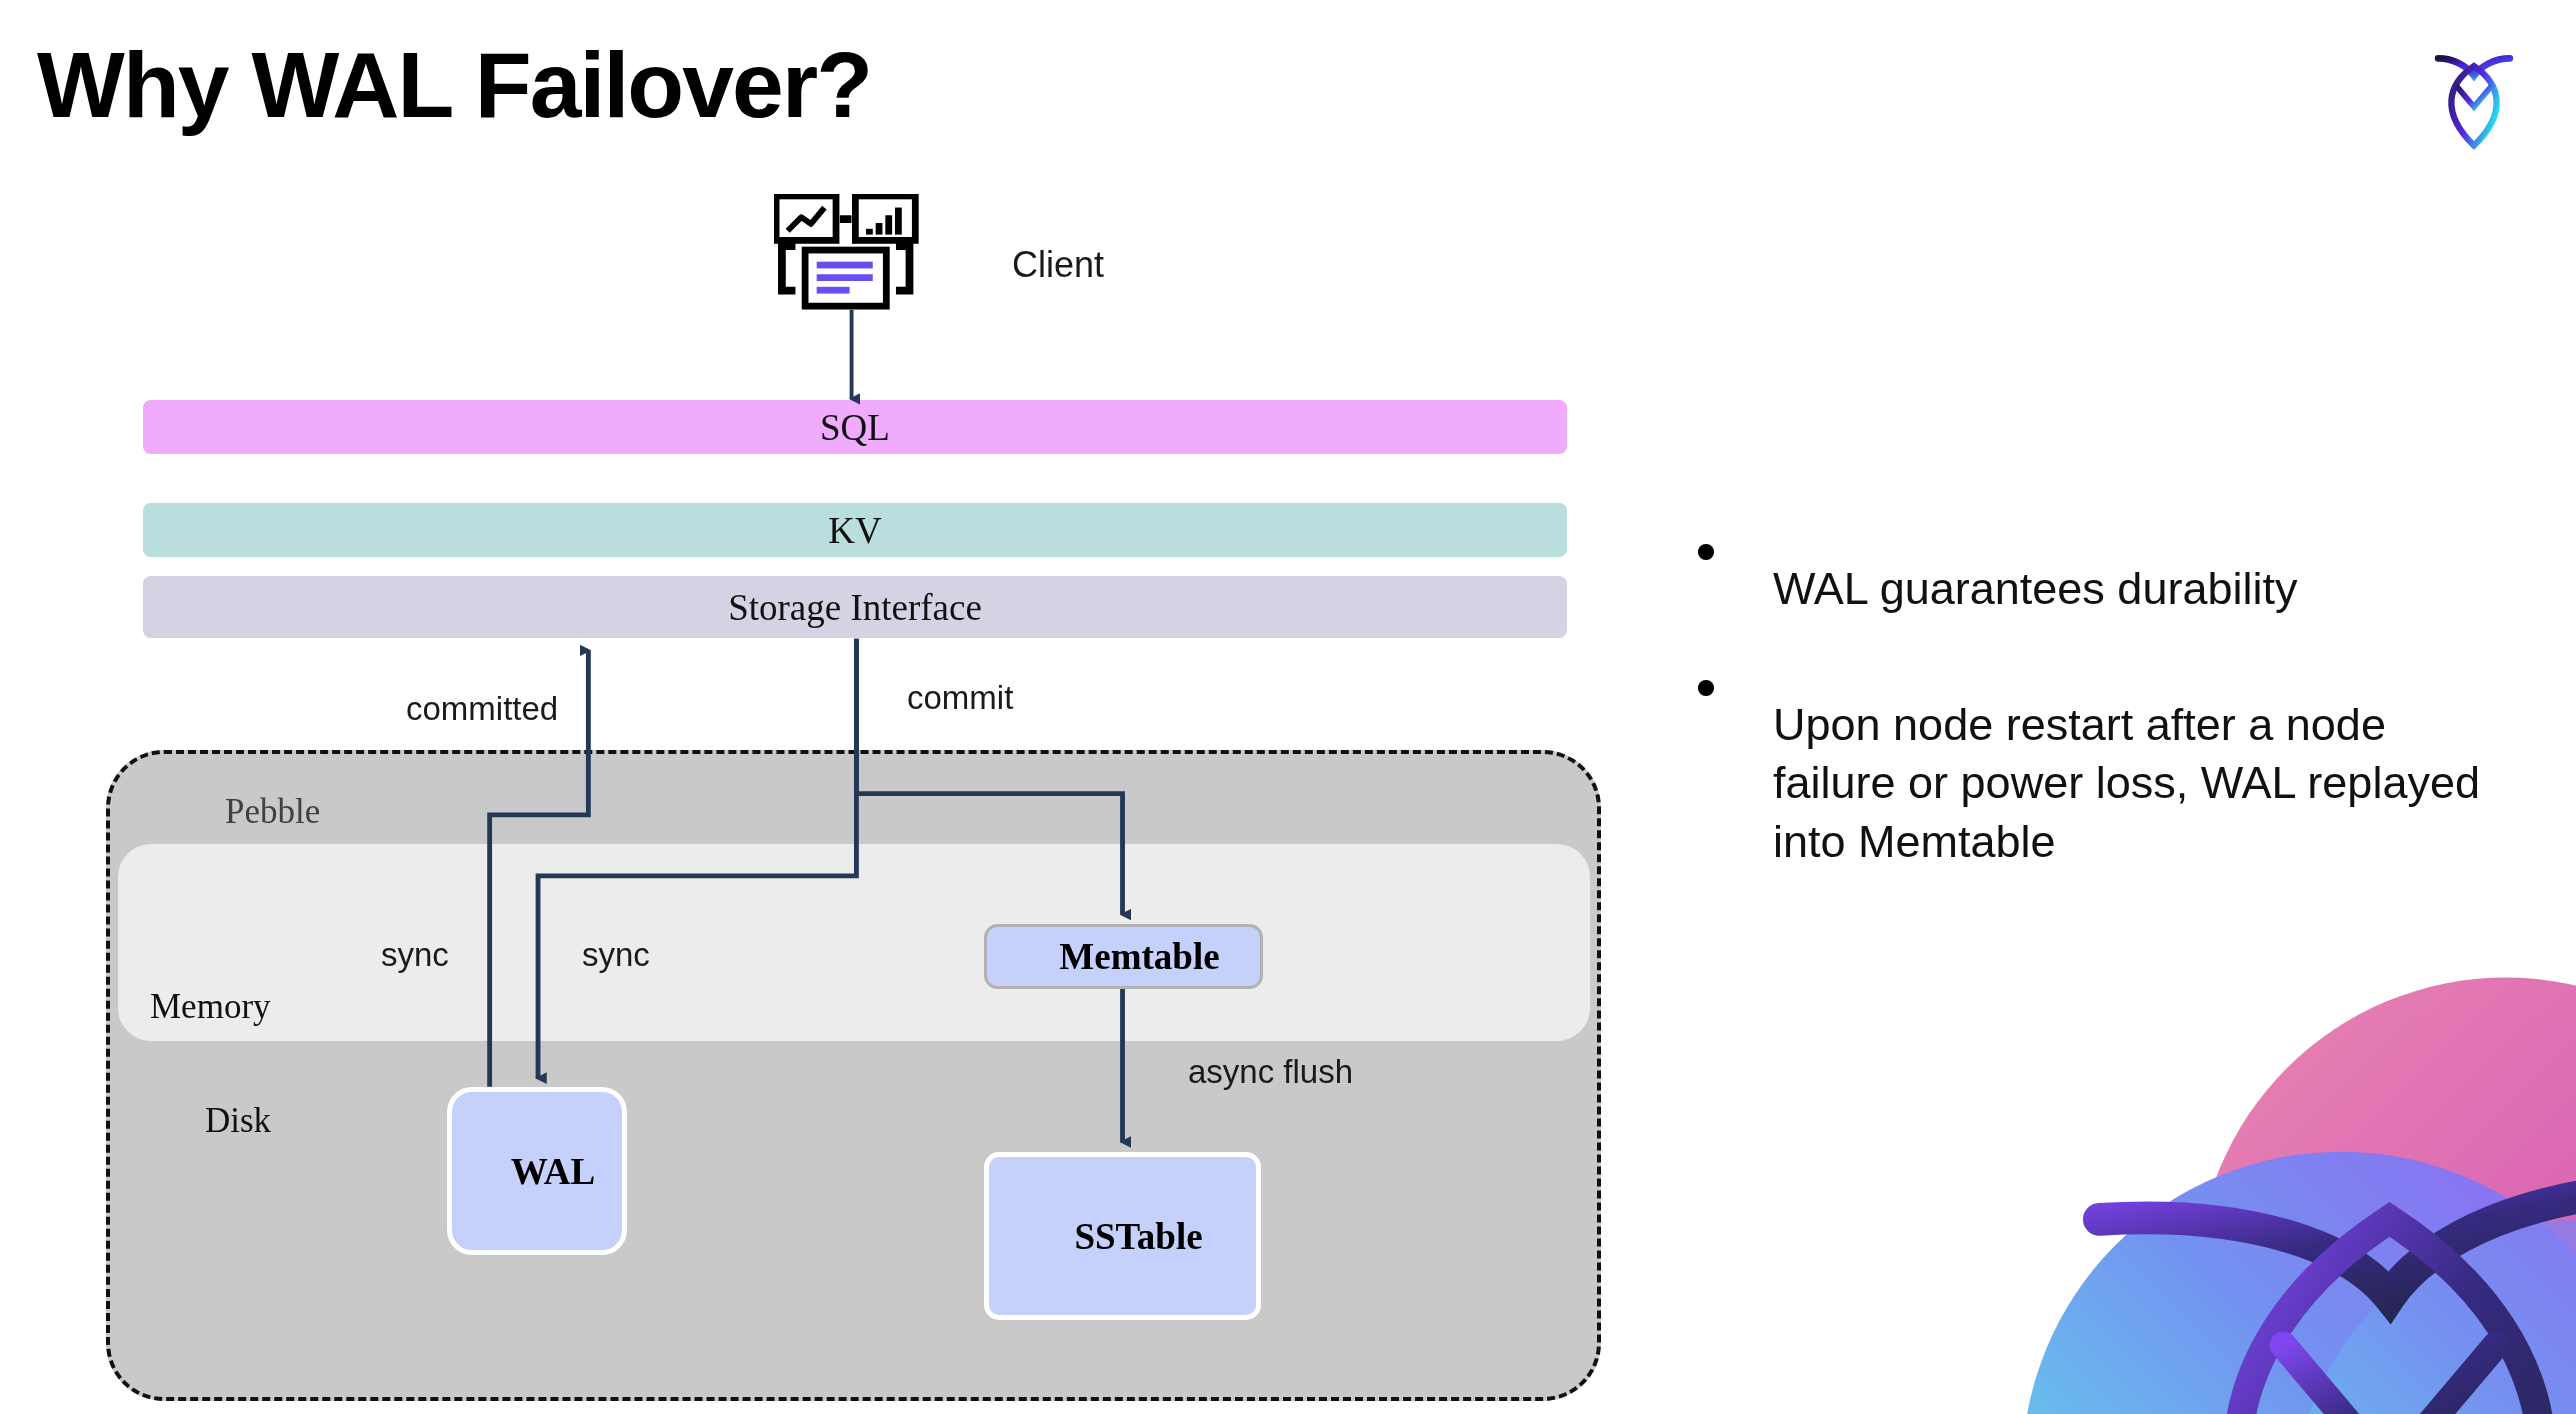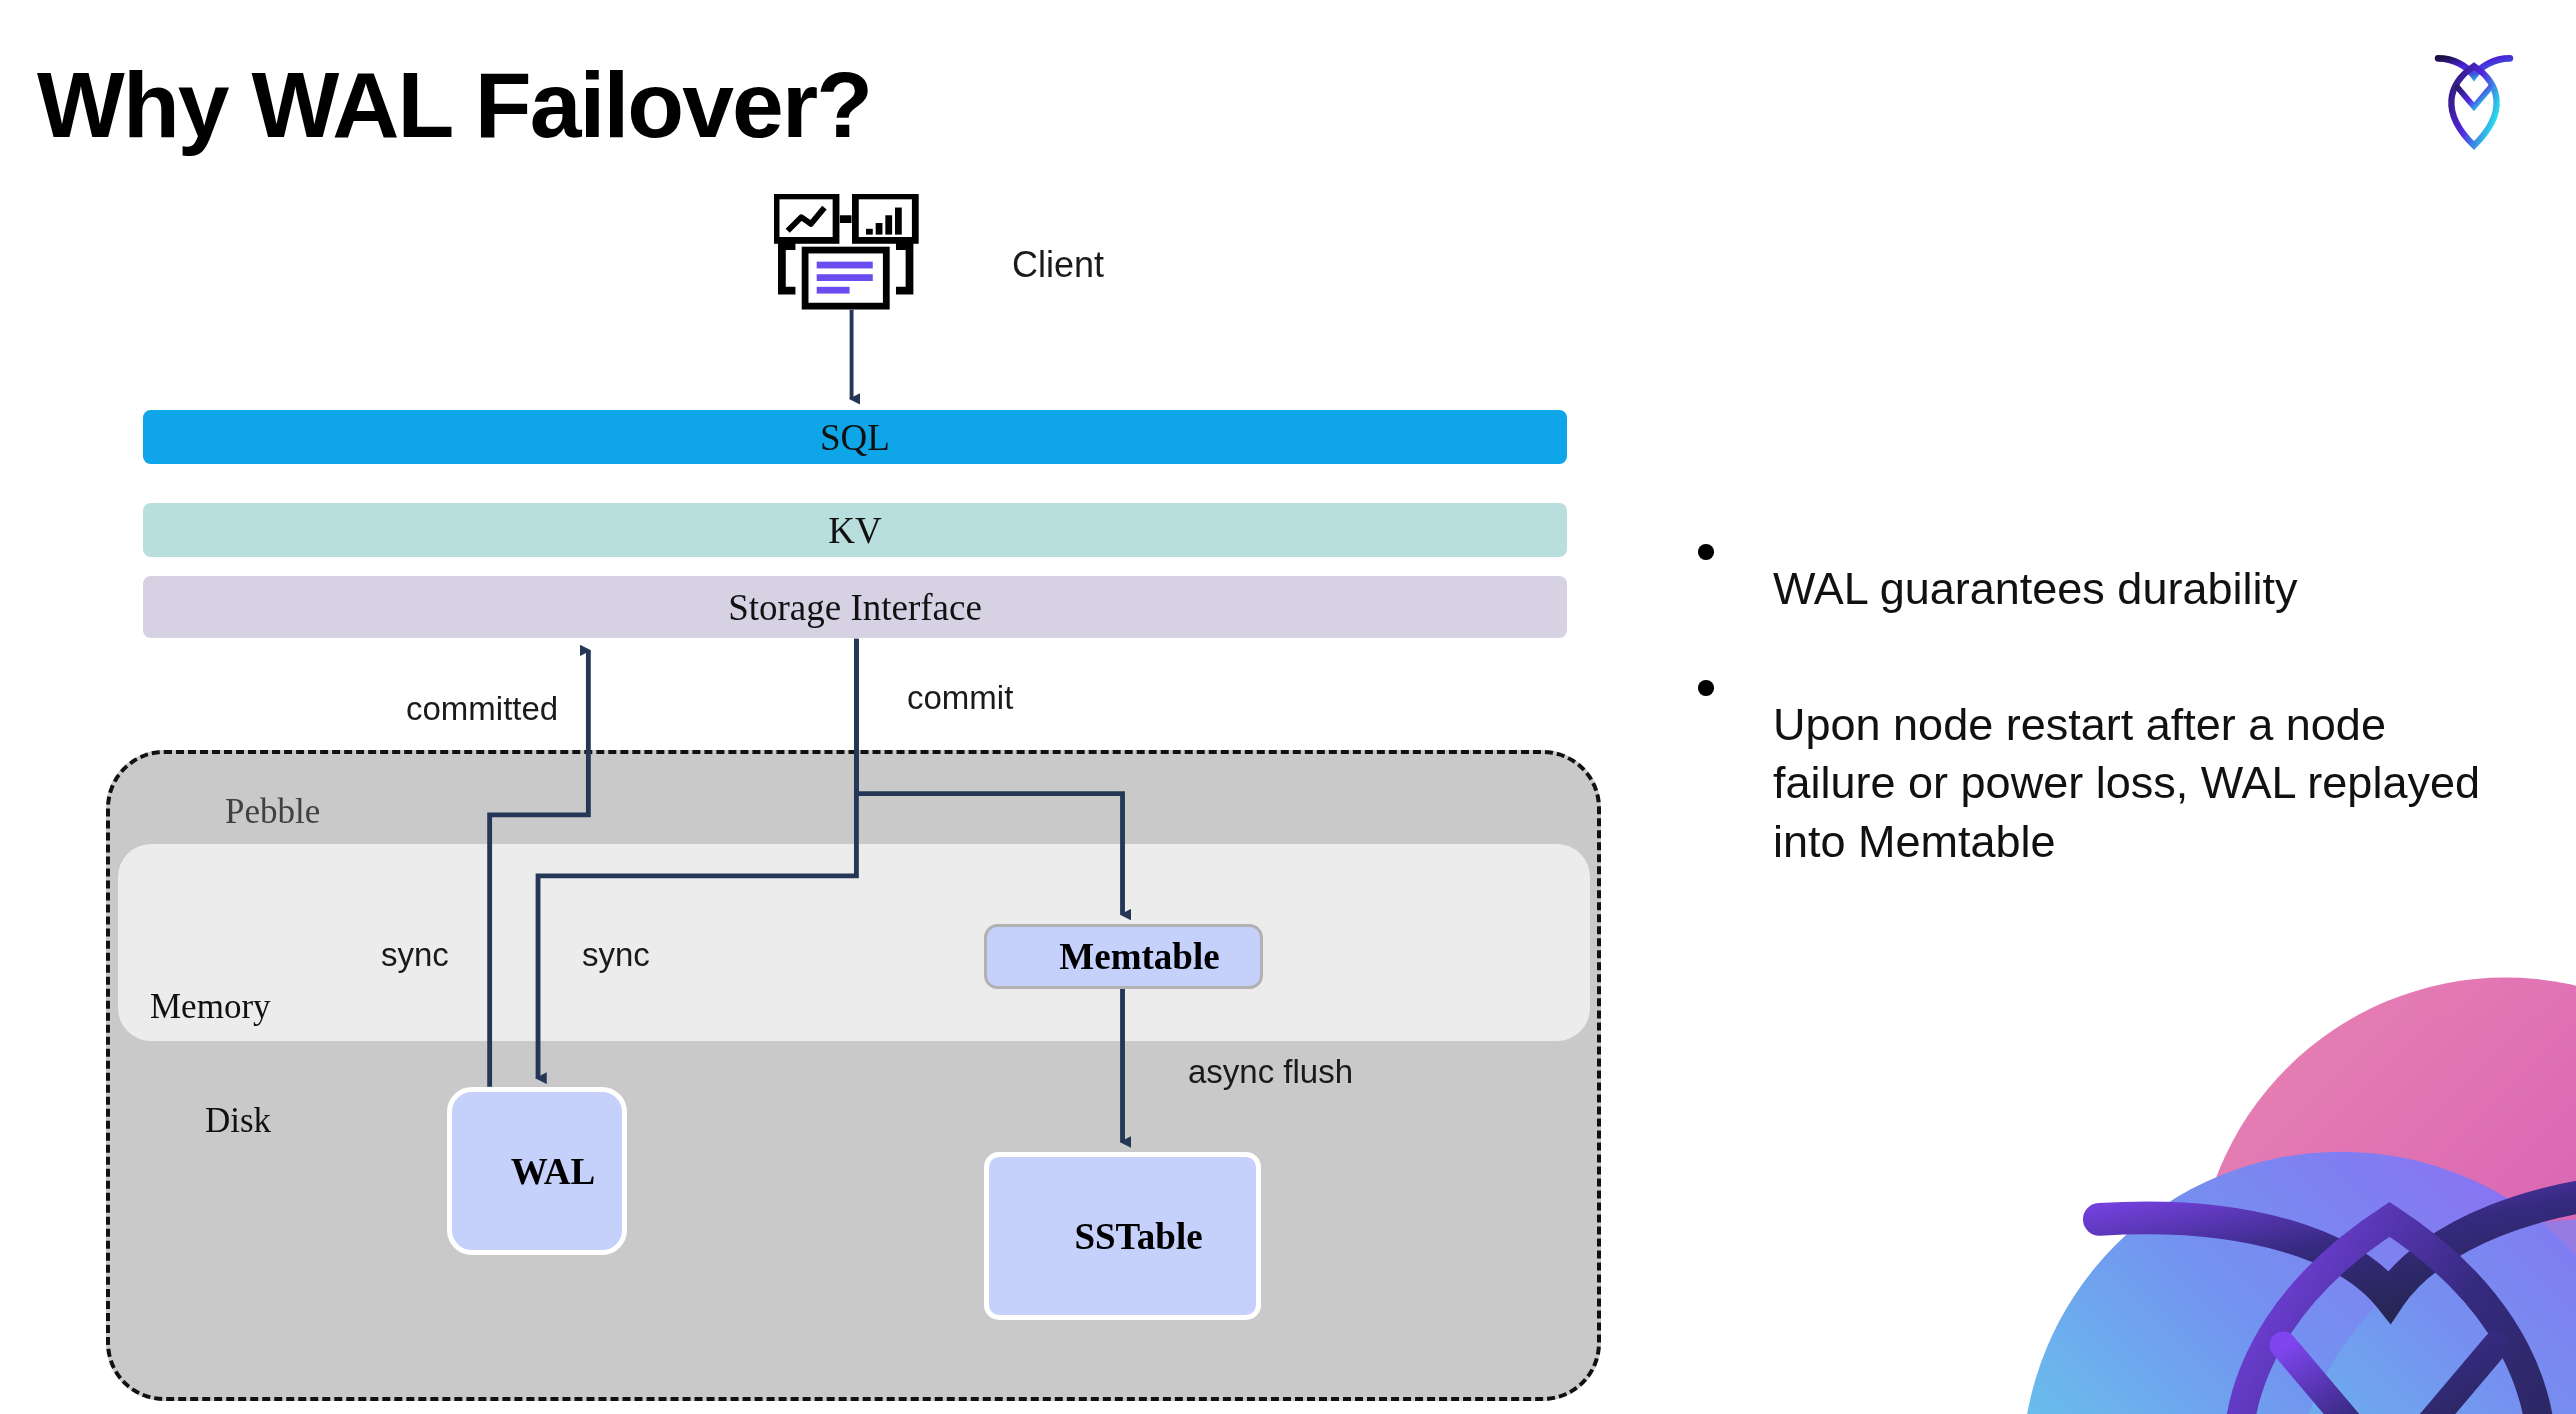--- a/index.html
+++ b/index.html
@@ -10,21 +10,21 @@
     overflow:hidden;
     position:relative;
   }
   .slide{position:absolute;left:0;top:0;width:2576px;height:1415px;overflow:hidden;}
 
   
   #slide-title{
     position:absolute;left:37px;top:37px;
     font-family:"Liberation Sans", sans-serif;
     font-size:93px;font-weight:bold;letter-spacing:-1.9px;
-    color:#000000;line-height:1.05;white-space:nowrap;margin-top:20px;
+    color:#000000;line-height:1.05;white-space:nowrap;
   }
 
   
   #brand-logo{position:absolute;left:2411px;top:37px;width:126px;height:126px;}
 
   
   #decor-mark{position:absolute;left:1964px;top:929px;width:677px;height:542px;pointer-events:none;}
 
   
   #client-icon{position:absolute;left:774px;top:194px;width:155px;height:116px;}
@@ -36,21 +36,21 @@
   }
 
   
   .layer-bar{
     position:absolute;left:143px;width:1424px;height:54px;
     border-radius:7.7px;
     display:flex;align-items:center;justify-content:center;
     font-family:"Liberation Serif", serif;
     font-size:37px;color:#111111;
   }
-  #layer-sql{top:410px;background:#0ea5e9;}
+  #layer-sql{top:400px;background:#f0abfc;}
   #layer-kv{top:503px;background:#b8dedd;}
   #layer-storage{top:576px;background:#d6d2e4;height:62px;}
 
   
   #pebble-container{
     position:absolute;left:106px;top:750px;width:1495px;height:651px;
     background:#c9c9c9;
     border:4.8px dashed #111111;
     border-radius:58px;
     box-sizing:border-box;

